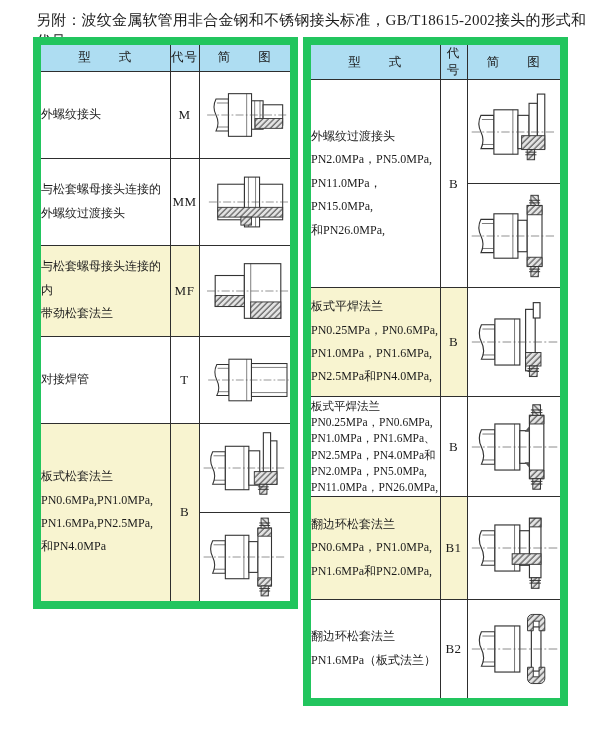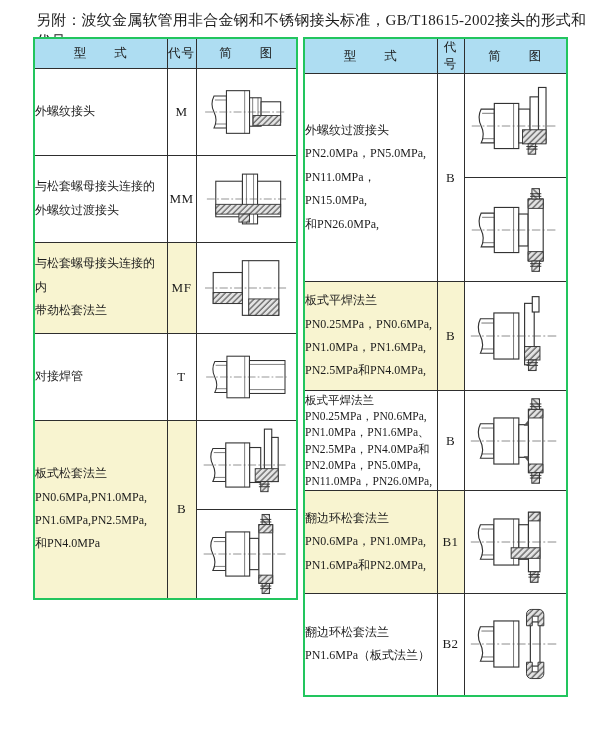--- a/index.html
+++ b/index.html
@@ -7,21 +7,21 @@
   body{
     width:600px;height:740px;background:#ffffff;position:relative;
     font-family:"Liberation Serif","DejaVu Serif",serif;color:#1b1b1b;
   }
   .caption{
     position:absolute;left:36px;top:10px;width:556px;
     font-size:15px;font-weight:normal;letter-spacing:0.2px;line-height:1.4;
   }
   table.jt{
     position:absolute;top:37px;border-collapse:collapse;table-layout:fixed;
-    border:2px solid #22c55e;background:#fff;
+    border:8px solid #22c55e;background:#fff;
   }
   table.jt th,table.jt td{border:1px solid #2e2e2e;padding:0;}
   table.jt th{
     background:#aeddf2;font-weight:normal;font-size:12.5px;letter-spacing:1px;
     text-align:center;vertical-align:middle;
   }
   td.type{
     font-size:12px;line-height:1.95;padding:3px 4px 3px 8px;
     vertical-align:middle;white-space:pre-line;
   }

